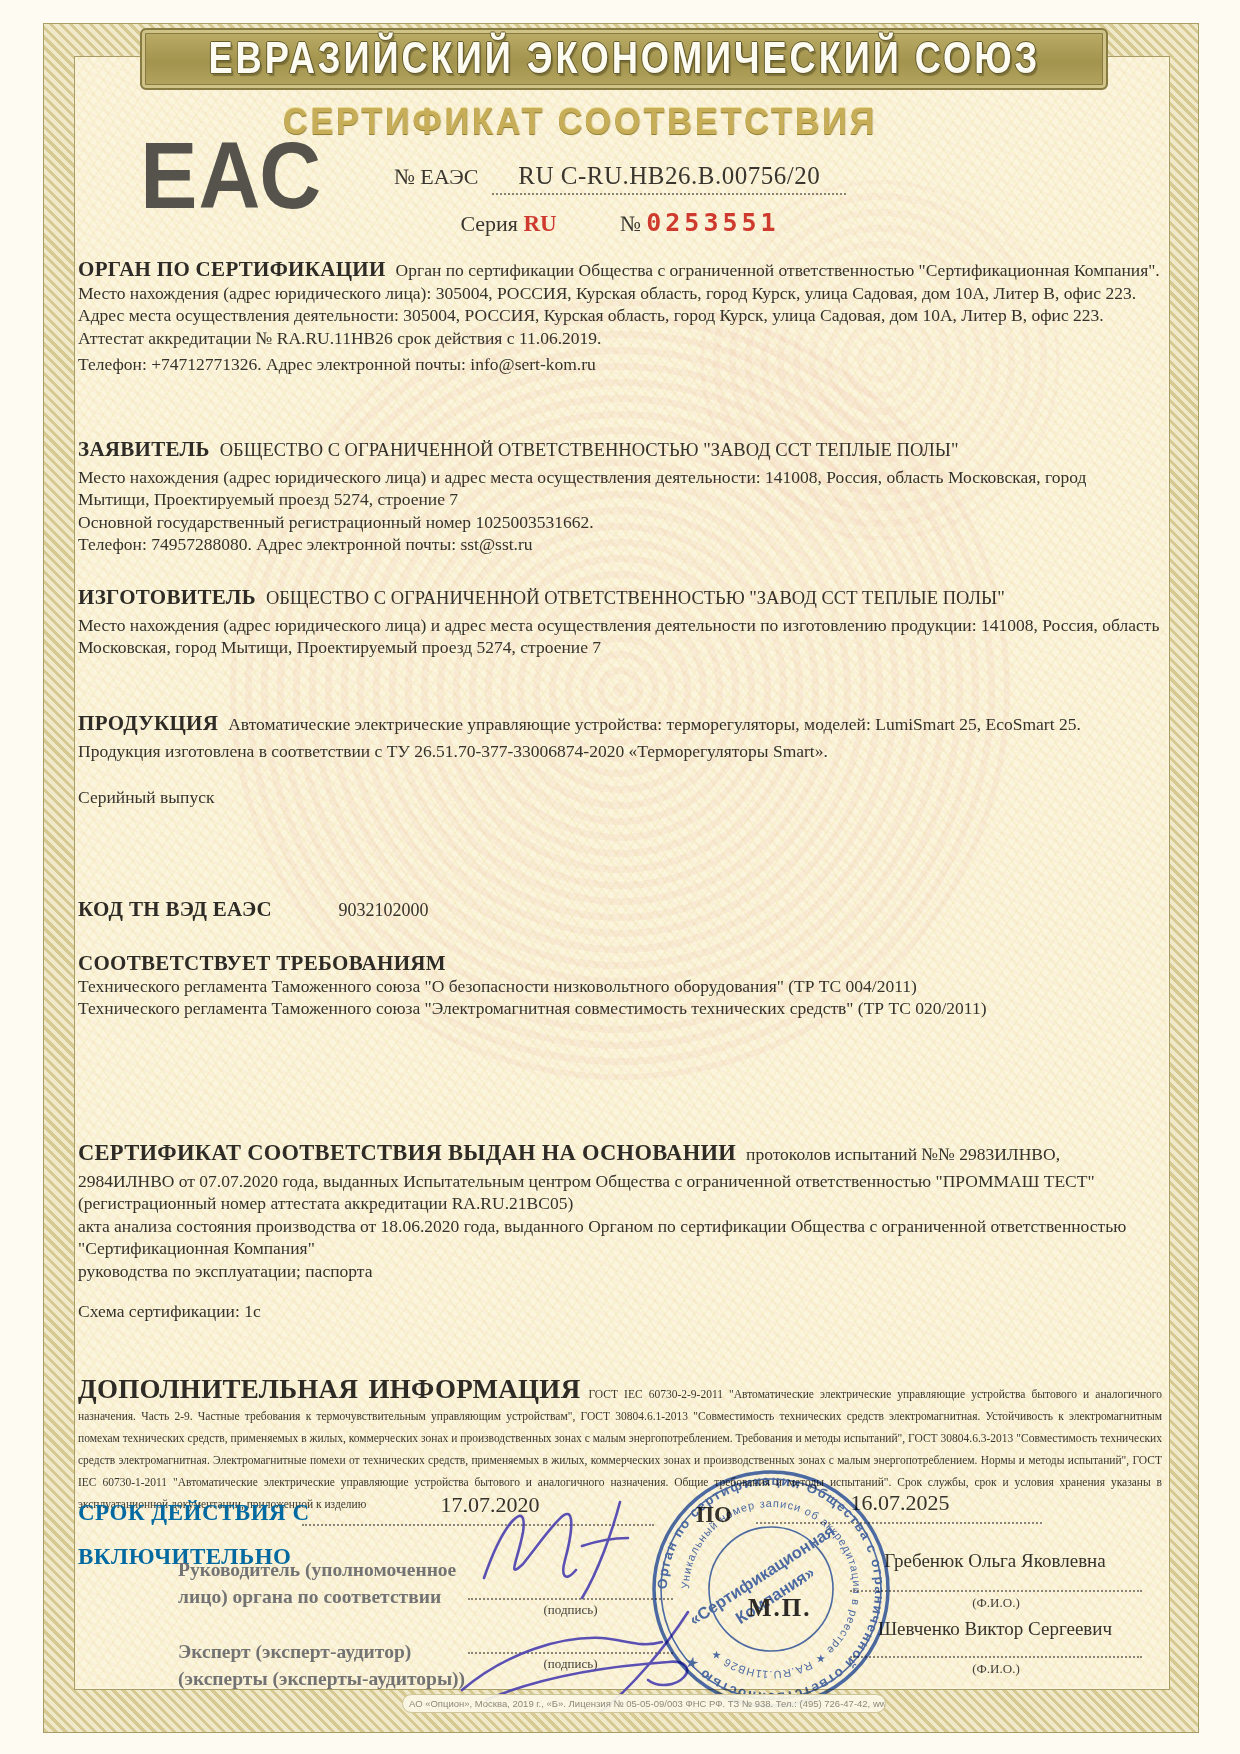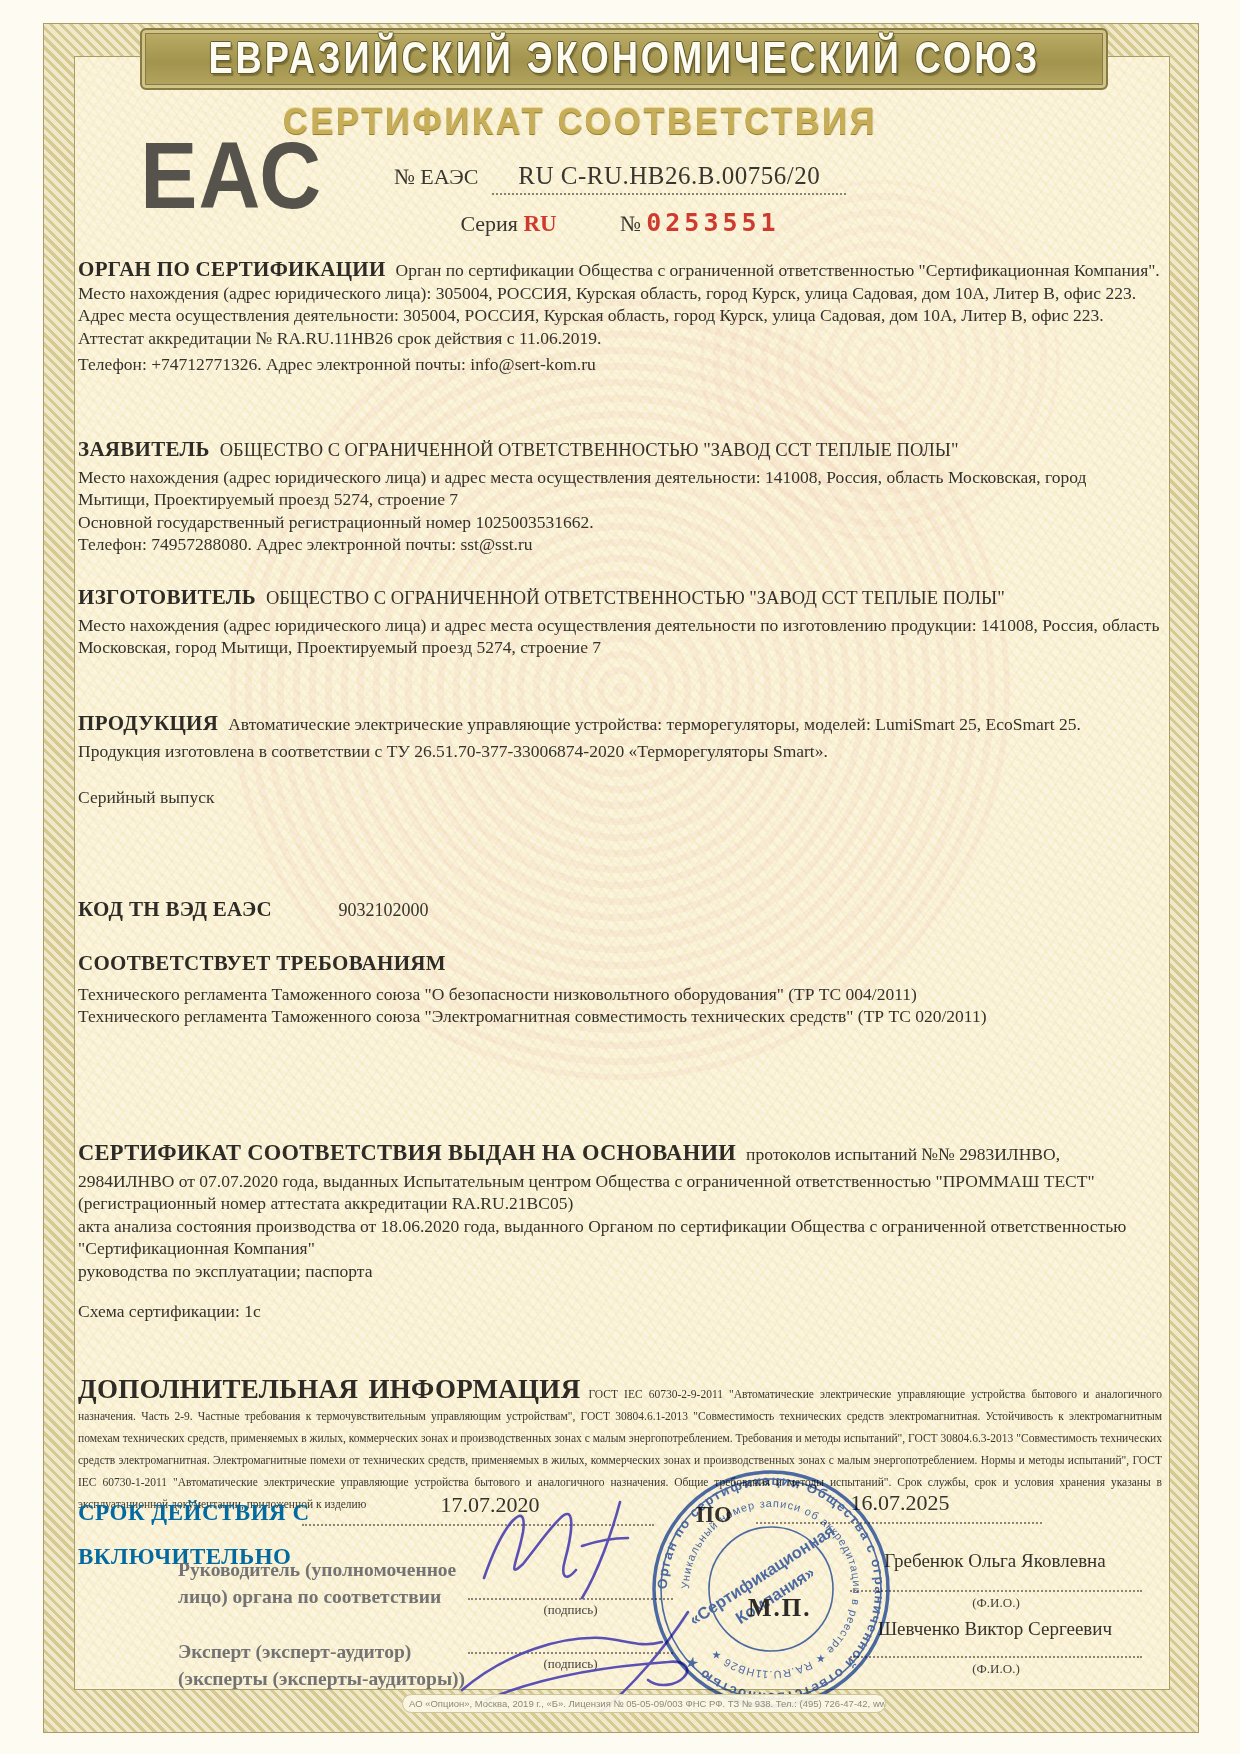--- a/index.html
+++ b/index.html
@@ -126,21 +126,21 @@
     <div class="mt">Продукция изготовлена в соответствии с ТУ 26.51.70-377-33006874-2020 «Терморегуляторы Smart».</div>
     <div style="margin-top:24px;">Серийный выпуск</div>
   </div>
 
   <div class="abs sec" style="top:898px;">
     <span class="h2">КОД ТН ВЭД ЕАЭС</span>
     <span style="margin-left:52px;font-size:18px;">9032102000</span>
   </div>
 
   <div class="abs sec" style="top:952px;">
-    <div class="h2" style="display:block;margin-bottom:8px;">СООТВЕТСТВУЕТ ТРЕБОВАНИЯМ</div>
+    <div class="h2" style="display:block;">СООТВЕТСТВУЕТ ТРЕБОВАНИЯМ</div>
     <div>Технического регламента Таможенного союза "О безопасности низковольтного оборудования" (ТР ТС 004/2011)</div>
     <div>Технического регламента Таможенного союза "Электромагнитная совместимость технических средств" (ТР ТС 020/2011)</div>
   </div>
 
   <div class="abs sec" style="top:1142px;">
     <span class="h2 h2big">СЕРТИФИКАТ СООТВЕТСТВИЯ ВЫДАН НА ОСНОВАНИИ</span><span>протоколов испытаний №№ 2983ИЛНВО,</span>
     <div class="mt">2984ИЛНВО от 07.07.2020 года, выданных Испытательным центром Общества с ограниченной ответственностью "ПРОММАШ ТЕСТ" (регистрационный номер аттестата аккредитации RA.RU.21ВС05)</div>
     <div>акта анализа состояния производства от 18.06.2020 года, выданного Органом по сертификации Общества с ограниченной ответственностью "Сертификационная Компания"</div>
     <div>руководства по эксплуатации; паспорта</div>
     <div style="margin-top:18px;">Схема сертификации: 1с</div>

